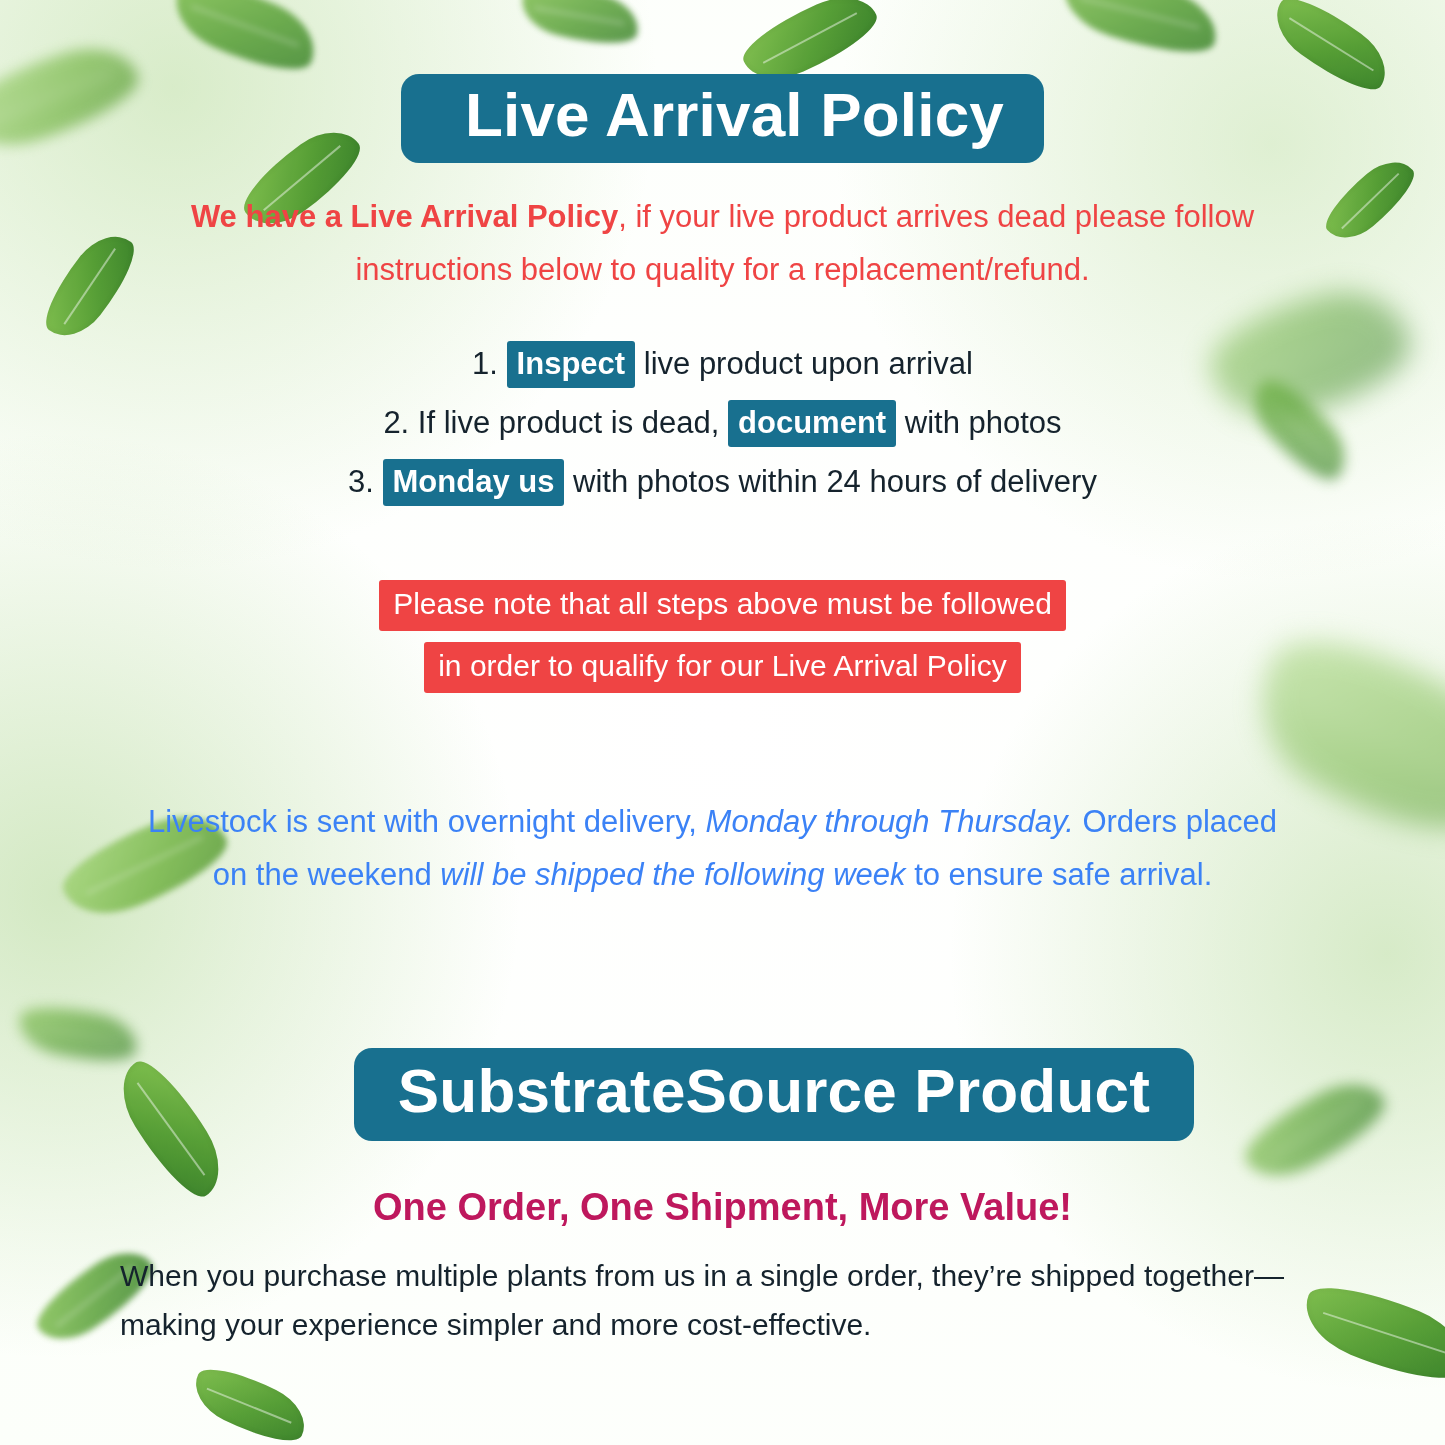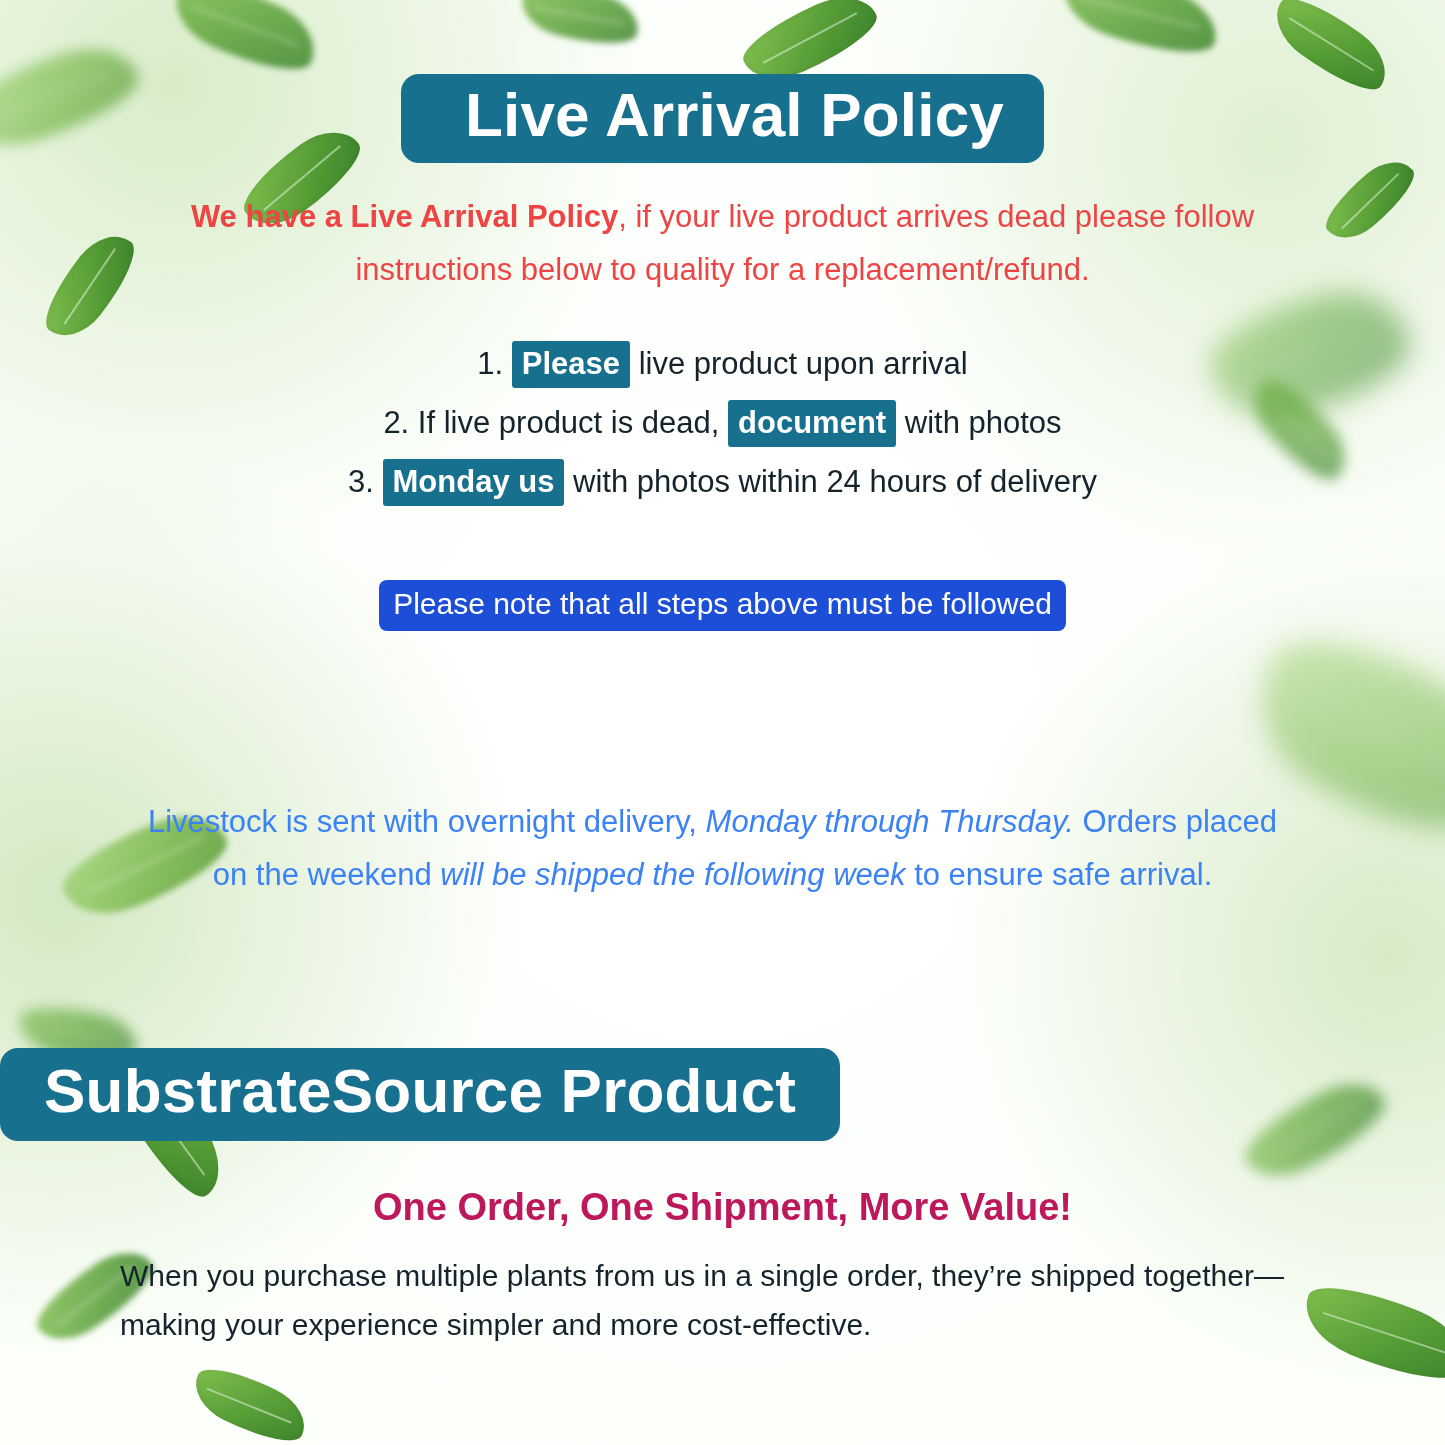--- a/index.html
+++ b/index.html
@@ -121,45 +121,45 @@
     position: absolute;
     top: 580px;
     left: 150px;
     width: 1145px;
     text-align: center;
     font-size: 30px;
     line-height: 1.0;
   }
   .note .line {
     display: inline-block;
-    background: #1d4ed8;
+    background: #ef4444;
     color: #ffffff;
     padding: 9px 14px 12px 14px;
-    border-radius: 8px;
+    border-radius: 3px;
     margin-bottom: 11px;
   }
 
   .shipping {
     position: absolute;
     top: 795px;
     left: 140px;
     width: 1145px;
     text-align: center;
     font-size: 31px;
     line-height: 1.72;
     color: #3b82f6;
   }
   .shipping i { font-style: italic; }
 
   #product-banner-wrap {
     position: absolute;
     top: 1048px;
     left: 0;
     width: 1194px;
-    text-align: left;
+    text-align: right;
   }
   #product-banner-wrap .banner {
     font-size: 62px;
     border-radius: 18px;
     padding: 10px 44px 18px 44px;
   }
 
   .subhead {
     position: absolute;
     top: 1186px;
@@ -214,39 +214,40 @@
   </div>
 
   <div class="intro">
     <b>We have a Live Arrival Policy</b><span>, if your live product arrives dead please follow instructions below to quality for a replacement/refund.</span>
   </div>
 
   <div class="steps">
     <div class="step">
       <span>1.</span>
       <span></span>
-      <span class="hl">Please</span>
+      <span class="hl">Inspect</span>
       <span> live product upon arrival</span>
     </div>
     <div class="step">
       <span>2.</span>
       <span>If live product is dead, </span>
       <span class="hl">document</span>
       <span> with photos</span>
     </div>
     <div class="step">
       <span>3.</span>
       <span></span>
       <span class="hl">Monday us</span>
       <span> with photos within 24 hours of delivery</span>
     </div>
   </div>
 
   <div class="note">
     <div><span class="line">Please note that all steps above must be followed</span></div>
+    <div><span class="line">in order to qualify for our Live Arrival Policy</span></div>
   </div>
 
   <div class="shipping">
     <span>Livestock is sent with overnight delivery, </span><i>Monday through Thursday.</i>
     <span>Orders placed on the weekend </span><i>will be shipped the following week</i>
     <span>to ensure safe arrival.</span>
   </div>
 
   <div id="product-banner-wrap">
     <span class="banner">SubstrateSource Product</span>

